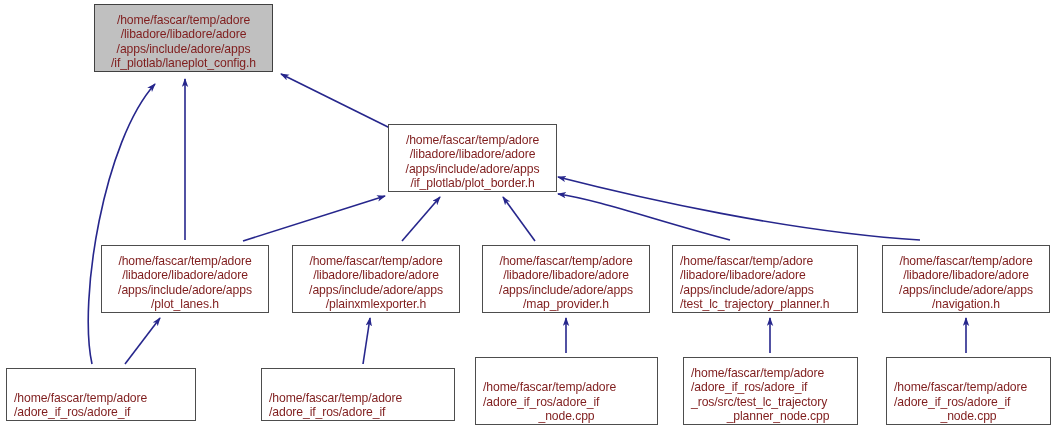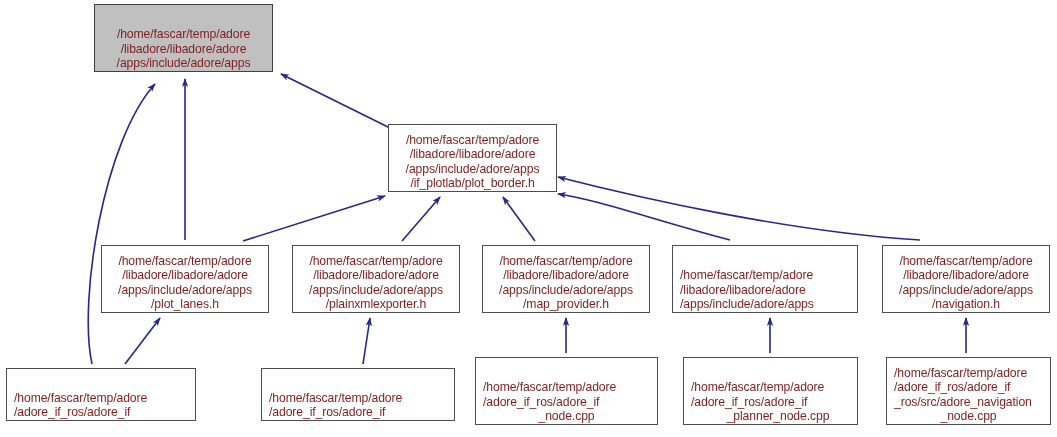--- a/index.html
+++ b/index.html
@@ -92,20 +92,21 @@
       <path d="M 770,353 L 770,318"></path>
 
       <path d="M 966,353 L 966,318"></path>
     </g>
   </svg>
 
   <div class="gnode root" style="left:94px; top:4px; width:179px; height:68px;">
     <span class="ln">/home/fascar/temp/adore</span>
     <span class="ln">/libadore/libadore/adore</span>
     <span class="ln">/apps/include/adore/apps</span>
+    <span class="ln">/if_plotlab/laneplot_config.h</span>
   </div>
 
   <div class="gnode" style="left:388px; top:124px; width:169px; height:68px;">
     <span class="ln">/home/fascar/temp/adore</span>
     <span class="ln">/libadore/libadore/adore</span>
     <span class="ln">/apps/include/adore/apps</span>
     <span class="ln">/if_plotlab/plot_border.h</span>
   </div>
 
   <div class="gnode" style="left:101px; top:245px; width:168px; height:68px;">
@@ -126,20 +127,21 @@
     <span class="ln">/home/fascar/temp/adore</span>
     <span class="ln">/libadore/libadore/adore</span>
     <span class="ln">/apps/include/adore/apps</span>
     <span class="ln">/map_provider.h</span>
   </div>
 
   <div class="gnode leftal" style="left:672px; top:245px; width:186px; height:68px;">
     <span class="ln">/home/fascar/temp/adore</span>
     <span class="ln">/libadore/libadore/adore</span>
     <span class="ln">/apps/include/adore/apps</span>
+    <span class="ln">/test_lc_trajectory_planner.h</span>
   </div>
 
   <div class="gnode" style="left:882px; top:245px; width:168px; height:68px;">
     <span class="ln">/home/fascar/temp/adore</span>
     <span class="ln">/libadore/libadore/adore</span>
     <span class="ln">/apps/include/adore/apps</span>
     <span class="ln">/navigation.h</span>
   </div>
 
   <div class="gnode leftal" style="left:6px; top:368px; width:190px; height:53px;">
@@ -154,23 +156,23 @@
 
   <div class="gnode leftal" style="left:475px; top:357px; width:183px; height:68px;">
     <span class="ln">/home/fascar/temp/adore</span>
     <span class="ln">/adore_if_ros/adore_if</span>
     <span class="ln" style="align-self:center; padding-left:0;">_node.cpp</span>
   </div>
 
   <div class="gnode leftal" style="left:683px; top:357px; width:175px; height:68px;">
     <span class="ln">/home/fascar/temp/adore</span>
     <span class="ln">/adore_if_ros/adore_if</span>
+    <span class="ln">_ros/src/test_lc_trajectory</span>
     <span class="ln" style="align-self:center; padding-left:0;margin-left:15px;">_planner_node.cpp</span>
   </div>
 
   <div class="gnode leftal" style="left:886px; top:357px; width:165px; height:68px;">
     <span class="ln">/home/fascar/temp/adore</span>
     <span class="ln">/adore_if_ros/adore_if</span>
-    <span class="ln">_ros/src/adore_navigation</span>
     <span class="ln" style="align-self:center; padding-left:0;">_node.cpp</span>
   </div>
 
 </div>
 
 </body></html>

